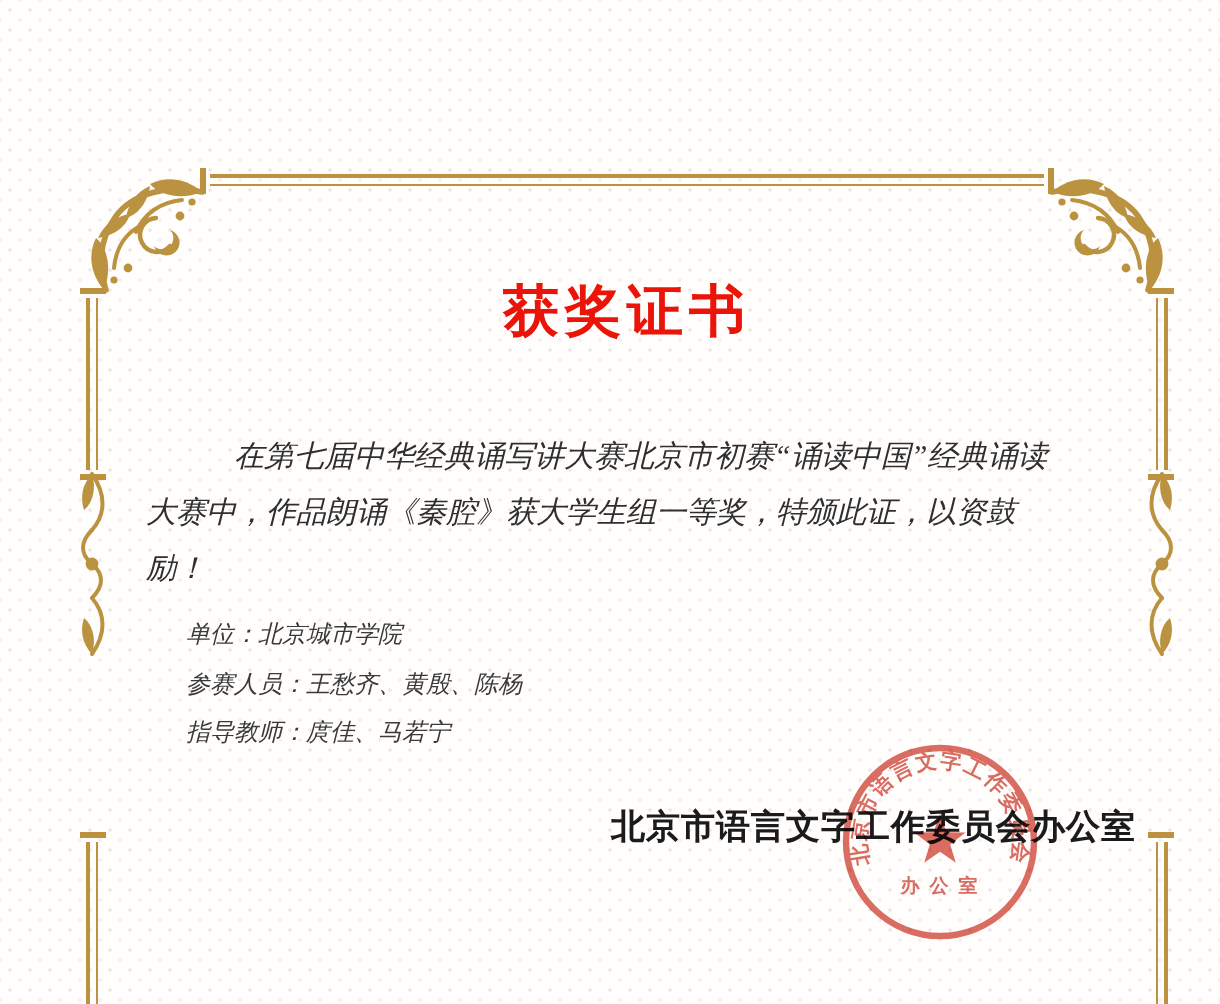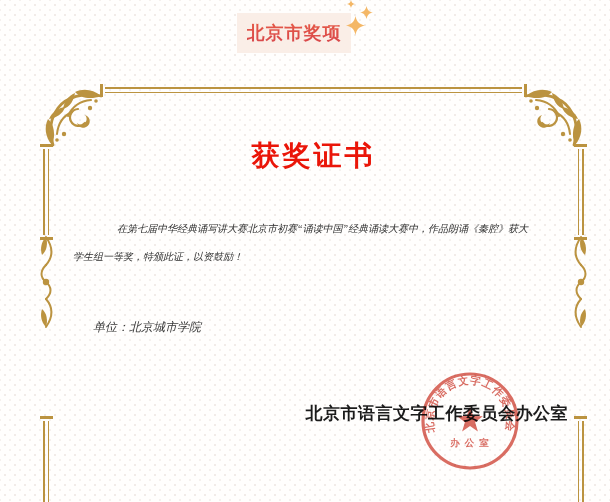--- a/index.html
+++ b/index.html
@@ -59,24 +59,24 @@
   .m-right{right:-10px;transform:scaleX(-1);}
   
   .title{
     position:absolute;top:50px;left:0;width:100%;margin:0;
     text-align:center;font-size:28px;font-weight:bold;letter-spacing:3px;
     color:var(--red);
   }
   .cert-no{position:absolute;top:93px;right:36px;font-size:11px;color:#4a4a4a;}
   .body-text{
     position:absolute;top:128px;left:30px;right:54px;margin:0;
-    font-size:10px;line-height:28px;text-indent:44px;
+    font-size:15px;line-height:28px;text-indent:44px;
     font-style:italic;color:#2f2f2f;
   }
-  .info{position:absolute;top:228px;left:50px;font-size:12px;line-height:24.5px;font-style:italic;color:#3a3a3a;}
+  .info{position:absolute;top:218px;left:50px;font-size:12px;line-height:24.5px;font-style:italic;color:#3a3a3a;}
   .issuer{
     position:absolute;top:315px;right:16px;
     font-family:"Liberation Sans","DejaVu Sans",sans-serif;
     font-size:17px;font-weight:bold;color:#1b1b1b;letter-spacing:.5px;
   }
   .date{position:absolute;top:349px;left:387px;font-size:11.5px;letter-spacing:1.5px;font-style:italic;color:#333;}
   .seal{
     position:absolute;left:376px;top:283px;width:102px;height:102px;
     color:var(--sealred);opacity:.8;mix-blend-mode:multiply;
   }
@@ -119,28 +119,20 @@
       </g>
     </symbol>
     <symbol id="spark4" viewBox="0 0 24 24">
       <path d="M12 0 C13.4 7.2 16.8 10.6 24 12 C16.8 13.4 13.4 16.8 12 24 C10.6 16.8 7.2 13.4 0 12 C7.2 10.6 10.6 7.2 12 0 Z" fill="currentColor"></path>
     </symbol>
   </defs>
 </svg>
 
 <div class="stage">
 
-  <div class="badge">
-    <span class="badge-text">北京市奖项</span>
-    <svg class="sparkles" viewBox="0 0 32 38">
-      <use href="#spark4" x="3" y="0" width="8" height="8"></use>
-      <use href="#spark4" x="16" y="6" width="13" height="13"></use>
-      <use href="#spark4" x="2" y="16" width="19" height="19"></use>
-    </svg>
-  </div>
 
   <div class="cert">
 
     <div class="edge edge-top"></div>
     <div class="edge edge-bottom"></div>
     <div class="edge edge-left-a"></div>
     <div class="edge edge-left-b"></div>
     <div class="edge edge-right-a"></div>
     <div class="edge edge-right-b"></div>
 
@@ -165,20 +157,26 @@
 
     <h1 class="title">获奖证书</h1>
 
 
     <p class="body-text">在第七届中华经典诵写讲大赛北京市初赛“诵读中国”经典诵读大赛中，作品朗诵《秦腔》获大学生组一等奖，特颁此证，以资鼓励！</p>
 
     <div class="info">
       <div class="info-row">
         <span>单位：</span><span>北京城市学院</span>
       </div>
+      <div class="info-row">
+        <span>参赛人员：</span><span>王愁齐、黄殷、陈杨</span>
+      </div>
+      <div class="info-row">
+        <span>指导教师：</span><span>庹佳、马若宁</span>
+      </div>
     </div>
 
     <div class="issuer">北京市语言文字工作委员会办公室</div>
 
     <svg class="seal" viewBox="0 0 102 102">
       <circle cx="51" cy="51" r="47" fill="none" stroke="currentColor" stroke-width="3.2"></circle>
       <path id="sealArc" d="M 15.7 62 A 37 37 0 1 1 86.3 62" fill="none"></path>
       <text font-size="10.5" letter-spacing="1" fill="currentColor"><textPath href="#sealArc">北京市语言文字工作委员会</textPath></text>
       <polygon fill="currentColor" points="51,37 54.2,46.1 63.8,46.3 56.1,52.2 58.9,61.4 51,55.9 43.1,61.4 45.9,52.2 38.2,46.3 47.8,46.1"></polygon>
       <text x="53" y="76" text-anchor="middle" font-size="9.5" letter-spacing="5" fill="currentColor">办公室</text>

